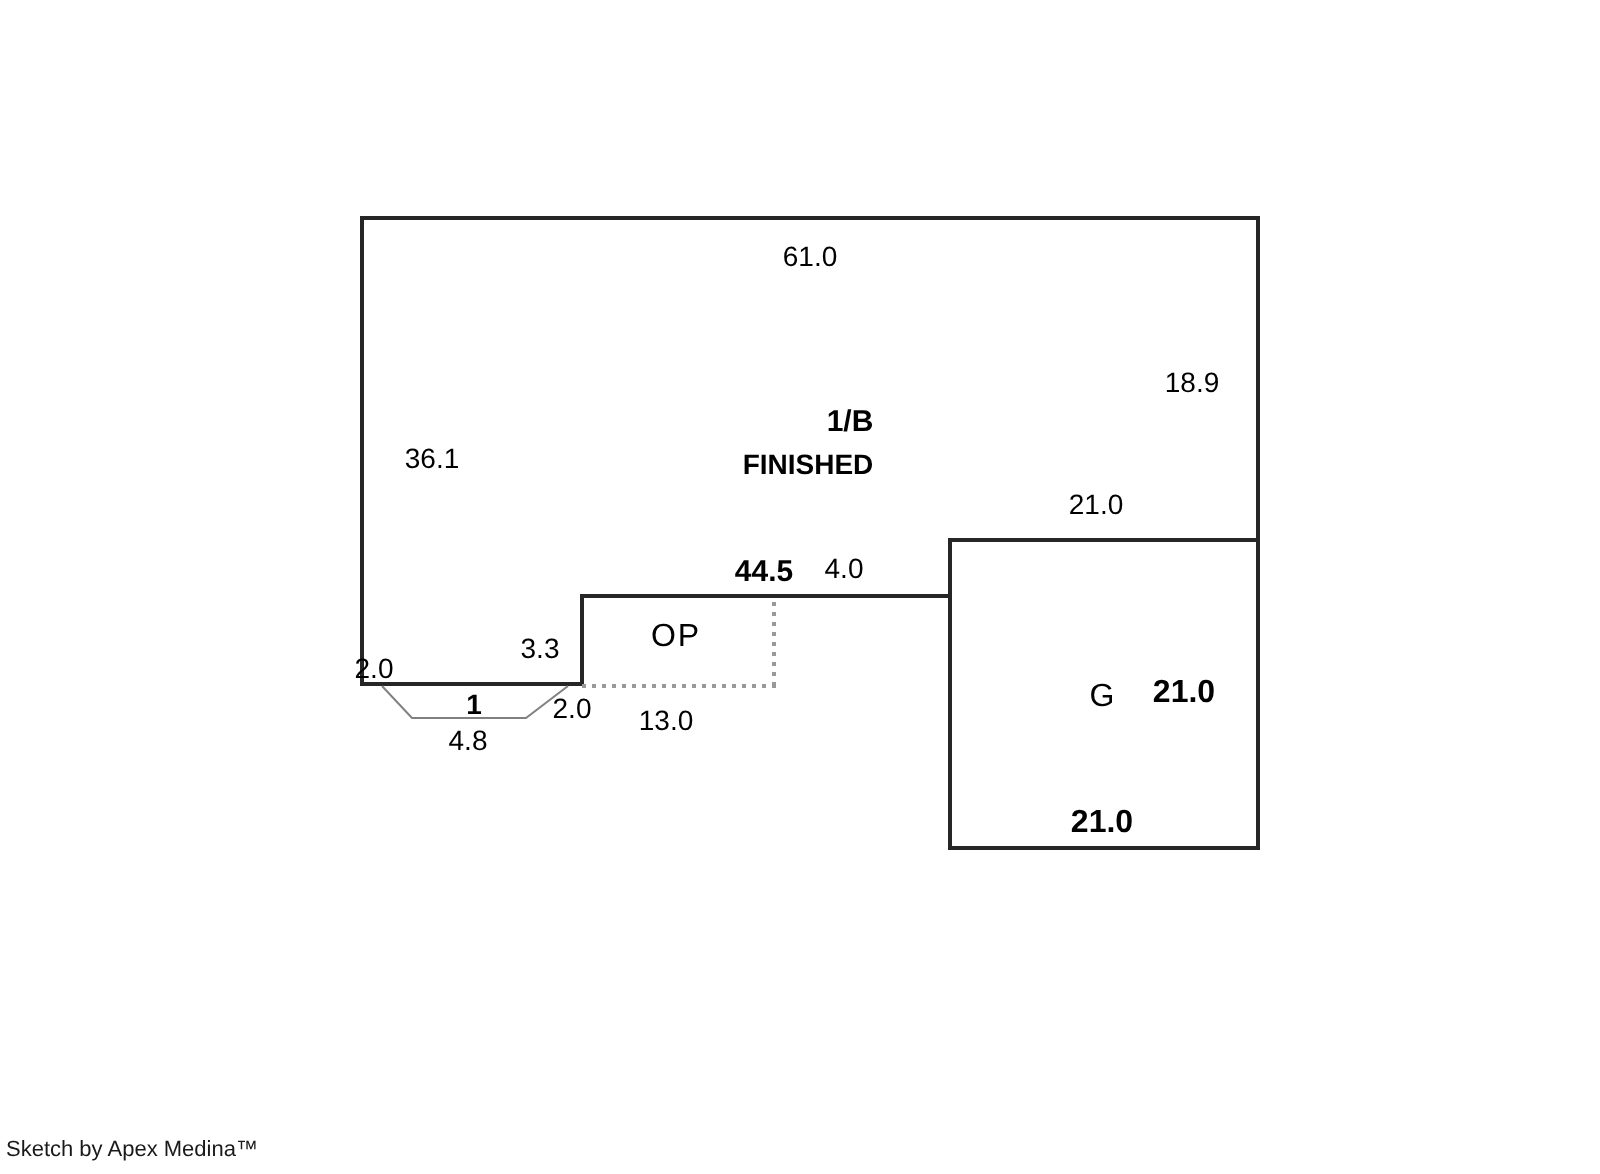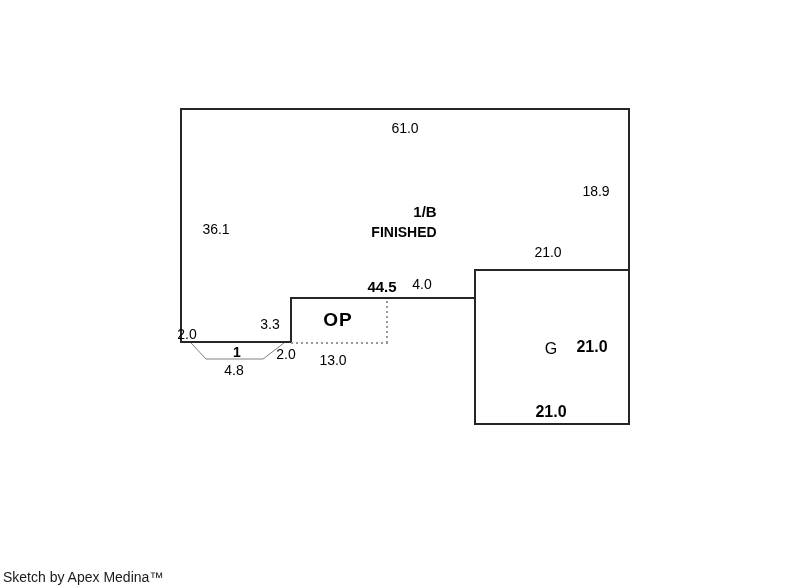--- a/index.html
+++ b/index.html
@@ -24,30 +24,30 @@
   }
   .lbl {
     position: absolute;
     transform: translate(-50%, -50%);
     font-size: 14px;
     color: #000000;
     white-space: nowrap;
     line-height: 1;
   }
   .lbl.bold { font-weight: bold; }
-  .lbl.op   { font-size: 19px; font-weight: bold; letter-spacing: 1px; }
+  .lbl.op   { font-size: 16px; font-weight: normal; letter-spacing: 1px; }
   .lbl.gar  { font-size: 16px; }
   .lbl.garb { font-size: 16px; font-weight: bold; }
   .lbl.span25 { font-size: 15px; font-weight: bold; }
   .lbl.main-id { font-size: 15px; font-weight: bold; margin-left: 25px; }
   .credit {
     position: absolute;
     left: 3px;
     top: 569px;
-    font-size: 14px;
+    font-size: 11px;
     color: #1a1a1a;
     white-space: nowrap;
   }
 </style>
 </head>
 <body>
 
 <div class="sketch">
 
   <svg width="800" height="587" viewBox="0 0 800 587">

